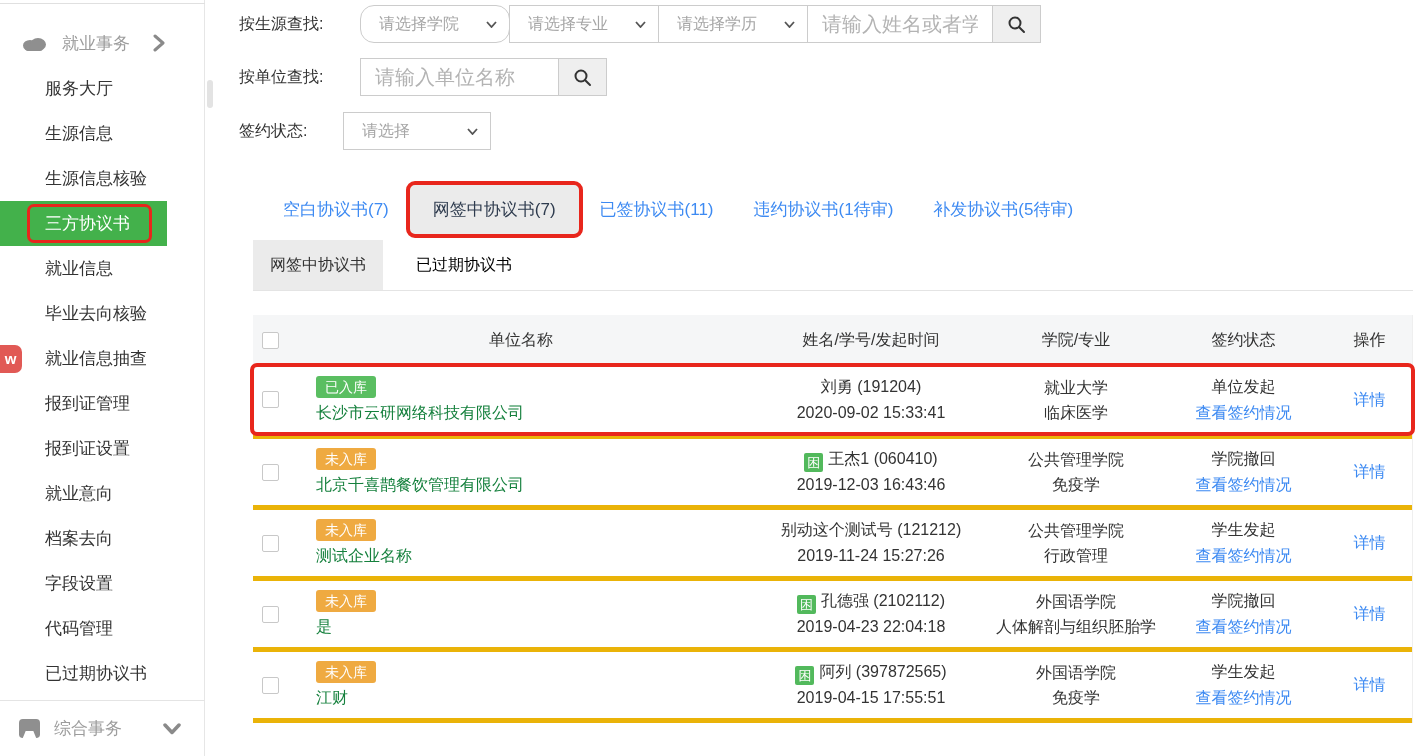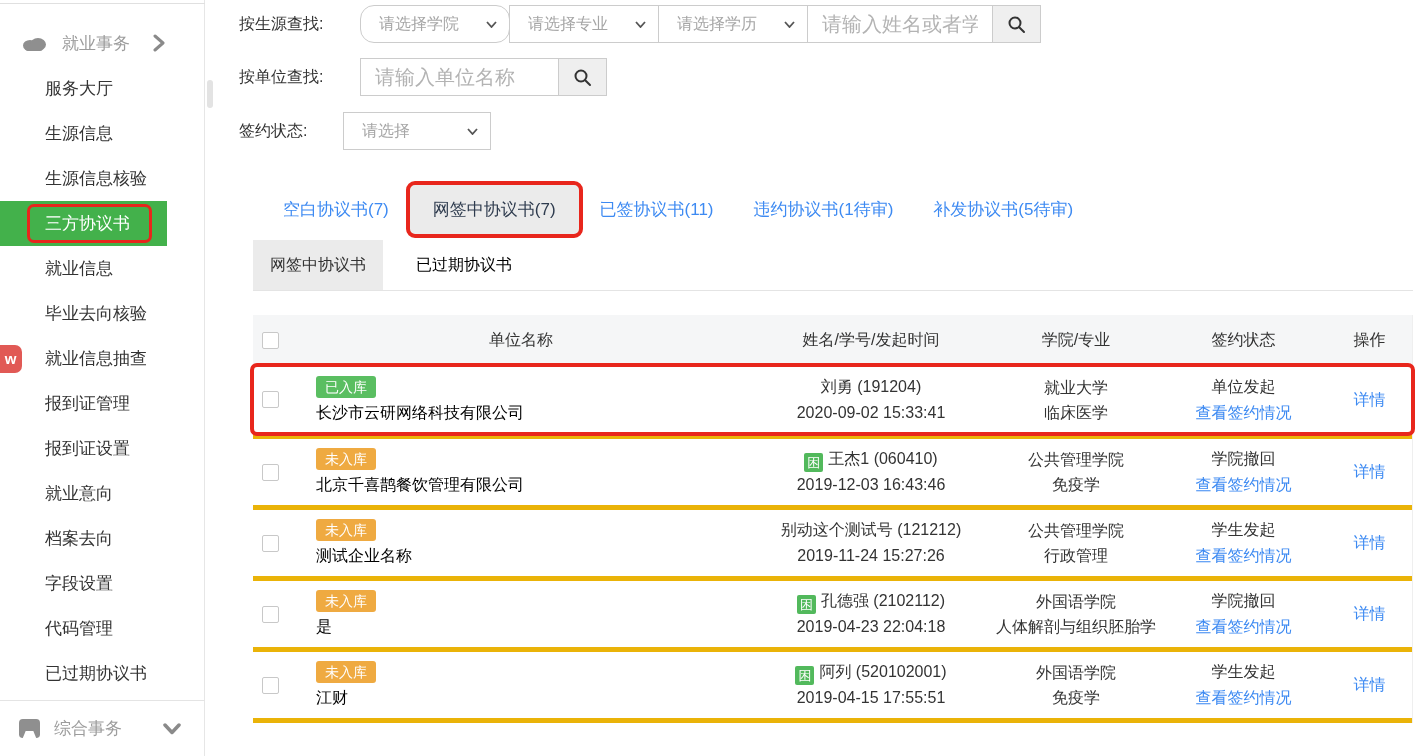--- a/index.html
+++ b/index.html
@@ -54,21 +54,21 @@
   .c4 { width:165px; text-align:center; }
   .c5 { width:87px; text-align:center; }
   .checkbox { width:17px; height:17px; border:1px solid #c8c8c8; border-radius:2px; background:#fff; margin-left:9px; cursor:pointer; }
   .trow { position:relative; display:flex; align-items:center; min-height:71px; border-bottom:5px solid #eab308; background:#fff; font-size:16px; color:#333; padding:6px 0; }
   .trow.annotated { min-height:74px; }
   .row-ann { position:absolute; left:-3px; right:-3px; top:-2px; bottom:-2px; border:4px solid #e8261c; border-radius:7px; pointer-events:none; z-index:3; }
   .trow .c1 { text-align:left; padding-left:25px; display:flex; flex-direction:column; align-items:flex-start; gap:5px; }
   .badge { display:inline-block; padding:2px 9px; border-radius:3px; color:#fff; font-size:14px; line-height:18px; }
   .badge.green { background:#5abe61; }
   .badge.orange { background:#efaa41; }
-  .company { font-size:16px; color:#000000; }
+  .company { font-size:16px; color:#15803d; }
   .nameline { line-height:26px; }
   .kun { display:inline-flex; width:19px; height:19px; background:#52b95c; color:#fff; font-size:13px; align-items:center; justify-content:center; border-radius:2px; margin-right:5px; vertical-align:-3px; }
   .time { line-height:26px; }
   .c3 div { line-height:25px; }
   .c4 .status { line-height:26px; }
   .link { display:block; color:#3d8af2; text-decoration:none; line-height:26px; cursor:pointer; }
   .c5 .link { display:inline; }
 </style>
 </head>
 <body>
@@ -420,21 +420,21 @@
   <div class="trow">
     <div class="cell c0">
             <span class="checkbox"></span>
           </div>
     <div class="cell c1">
       <span class="badge orange">未入库</span>
       <div class="company">江财</div>
     </div>
     <div class="cell c2">
       <div class="nameline">
-        <span class="kun">困</span><span class="sname">阿列 (520102001)</span>
+        <span class="kun">困</span><span class="sname">阿列 (397872565)</span>
       </div>
       <div class="time">2019-04-15 17:55:51</div>
     </div>
     <div class="cell c3">
       <div class="college">外国语学院</div>
       <div class="major">免疫学</div>
     </div>
     <div class="cell c4">
       <div class="status">学生发起</div>
       <a class="link">查看签约情况</a>

